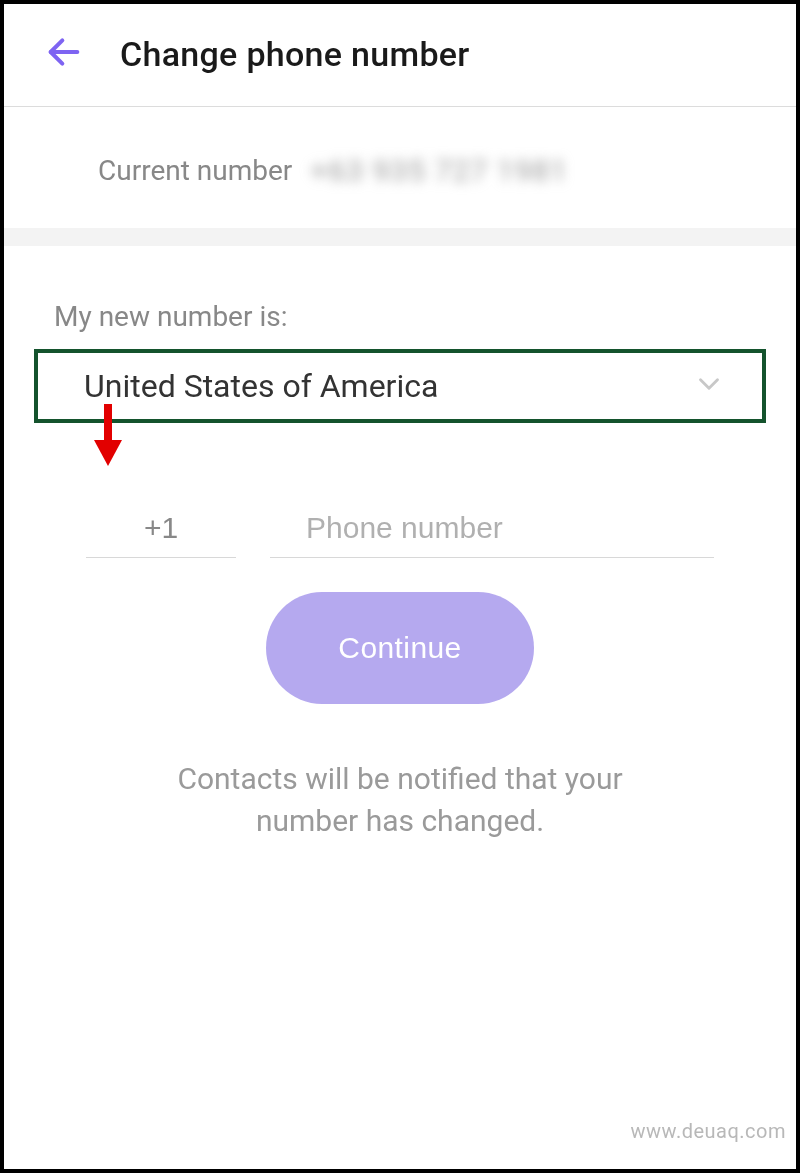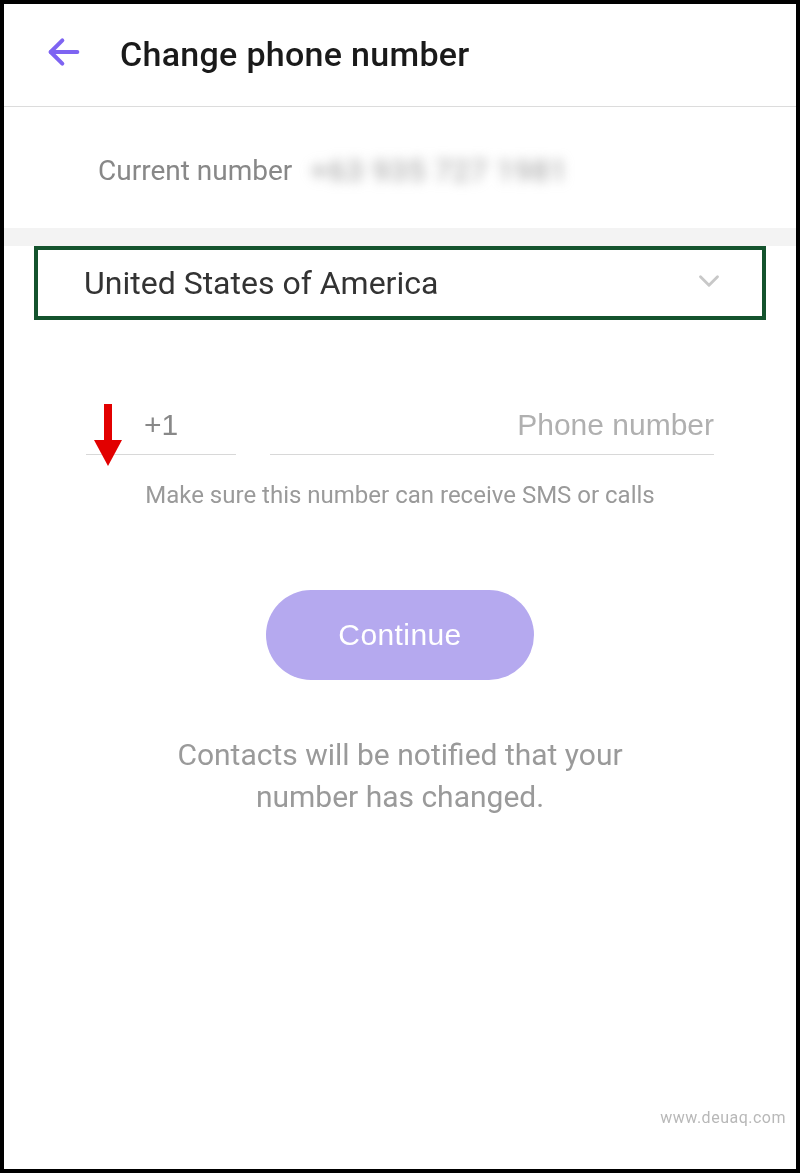--- a/index.html
+++ b/index.html
@@ -14,26 +14,26 @@
     .blurred-number { font-size: 30px; color: #9a9a9a; filter: blur(6px); letter-spacing: 1px; }
     .gap-bar { height: 18px; background: #f3f3f3; width: 100%; }
     .new-label { font-size: 28px; color: #888; padding: 54px 50px 16px 50px; }
     .country-select { margin: 0 30px; border: 4px solid #14532d; padding: 14px 36px 14px 46px; display: flex; align-items: center; justify-content: space-between; cursor: pointer; }
     .country-name { font-size: 32px; color: #333; }
     .chevron svg { width: 34px; height: 34px; }
     .arrow-annotation { position: absolute; left: 86px; top: 398px; pointer-events: none; }
     .arrow-annotation svg { width: 36px; height: 64px; }
     .inputs-row { display: flex; align-items: flex-end; padding: 78px 82px 0 82px; gap: 34px; }
     .code-input { width: 150px; border: none; border-bottom: 1px solid #d8d8d8; font-size: 30px; color: #888; text-align: center; padding: 10px 0 12px 0; outline: none; background: transparent; }
-    .phone-input { flex: 1; border: none; border-bottom: 1px solid #d8d8d8; font-size: 30px; color: #8b5cf6; text-align: right; padding: 10px 0 12px 36px; outline: none; background: transparent; }
+    .phone-input { flex: 1; border: none; border-bottom: 1px solid #d8d8d8; font-size: 30px; color: #8b5cf6; text-align: left; padding: 10px 0 12px 36px; outline: none; background: transparent; }
     .phone-input::placeholder, .code-input::placeholder { color: #b0b0b0; }
     .hint { text-align: center; font-size: 24px; color: #9a9a9a; padding: 26px 60px 0 60px; }
-    .continue-btn { display: block; margin: 81px auto 0 auto; background: #b5a9ef; color: #fff; font-size: 30px; border: none; border-radius: 999px; padding: 28px 72px; letter-spacing: 0.4px; }
+    .continue-btn { display: block; margin: 34px auto 0 auto; background: #b5a9ef; color: #fff; font-size: 30px; border: none; border-radius: 999px; padding: 39px 72px; letter-spacing: 0.4px; }
     .notify-text { text-align: center; font-size: 30px; color: #9a9a9a; padding: 54px 120px 0 120px; line-height: 1.4; }
-    .watermark { position: absolute; right: 10px; bottom: 42px; font-size: 16px; color: #b8b8b8; letter-spacing: 0.5px; }
+    .watermark { position: absolute; right: 10px; bottom: 26px; font-size: 20px; color: #b8b8b8; letter-spacing: 0.5px; }
   </style>
 </head>
 <body>
 
 <div class="frame">
 
   <div class="header">
     <span class="back-icon">
       <svg viewBox="0 0 24 24" fill="none" stroke="#7e64f2" stroke-width="2.4" stroke-linecap="round" stroke-linejoin="round">
         <line x1="20" y1="12" x2="4" y2="12"></line>
@@ -45,20 +45,21 @@
 
   <div class="divider"></div>
 
   <div class="current-row">
     <span class="current-label">Current number</span>
     <span class="blurred-number">+63 935 727 1981</span>
   </div>
 
   <div class="gap-bar"></div>
 
+  <div class="new-label">My new number is:</div>
 
   <div class="country-select">
     <span class="country-name">United States of America</span>
     <span class="chevron">
       <svg viewBox="0 0 24 24" fill="none" stroke="#c8c8c8" stroke-width="2" stroke-linecap="round" stroke-linejoin="round">
         <polyline points="6 9 12 15 18 9"></polyline>
       </svg>
     </span>
   </div>
 
@@ -67,21 +68,20 @@
       <line x1="18" y1="2" x2="18" y2="42" stroke="#e20000" stroke-width="8"></line>
       <polygon points="18,64 4,38 32,38" fill="#e20000"></polygon>
     </svg>
   </div>
 
   <div class="inputs-row">
     <input class="code-input" type="text" value="+1" style="">
     <input class="phone-input" type="text" placeholder="Phone number" style="">
   </div>
 
-  <div class="hint">Make sure this number can receive SMS or calls</div>
 
   <button class="continue-btn">Continue</button>
 
   <div class="notify-text">Contacts will be notified that your number has changed.</div>
 
   <div class="watermark">www.deuaq.com</div>
 
 </div>
 
 </body></html>

